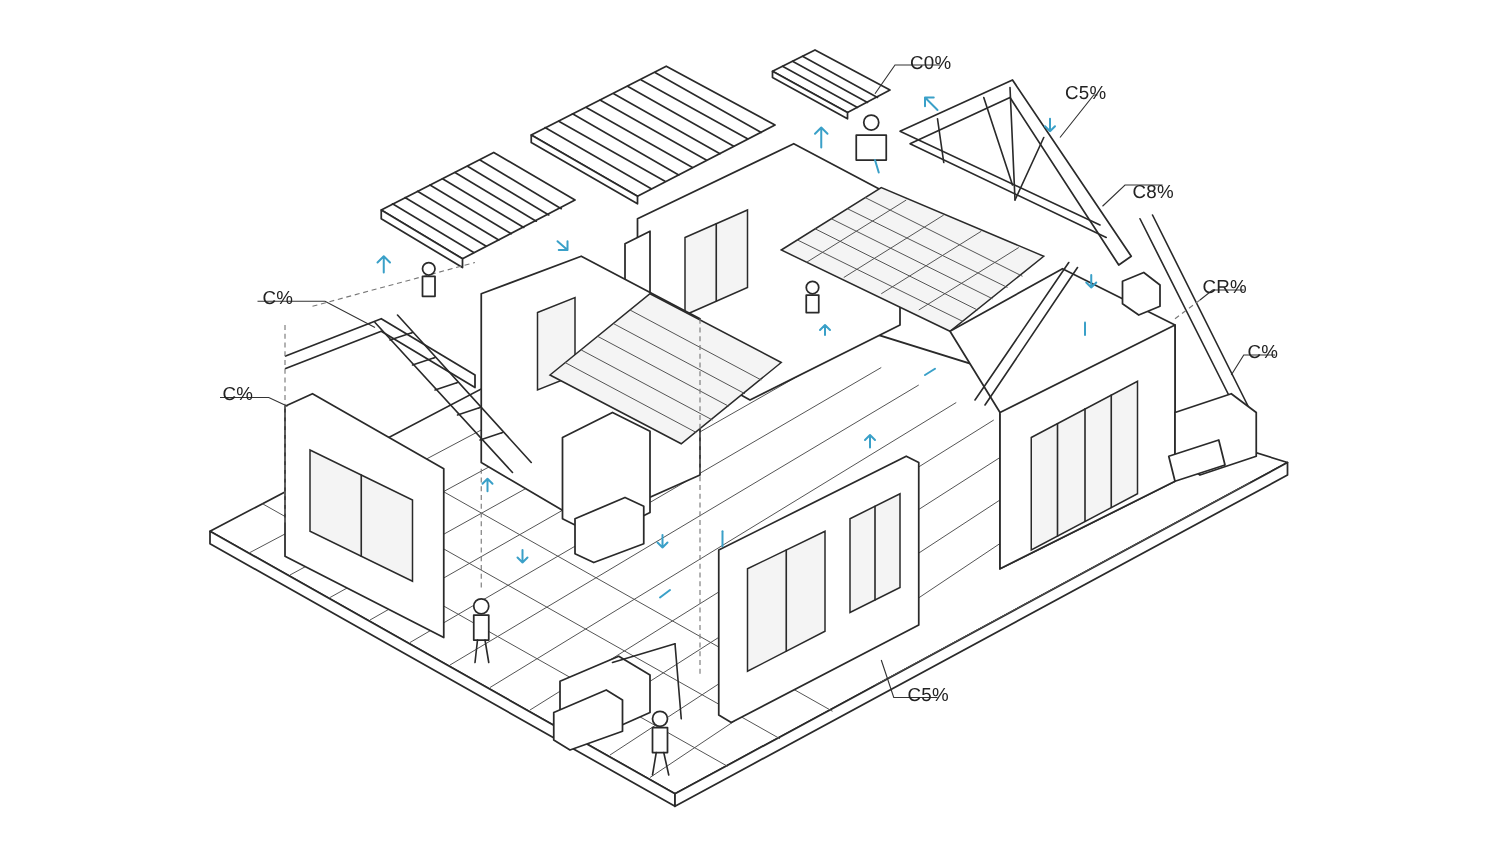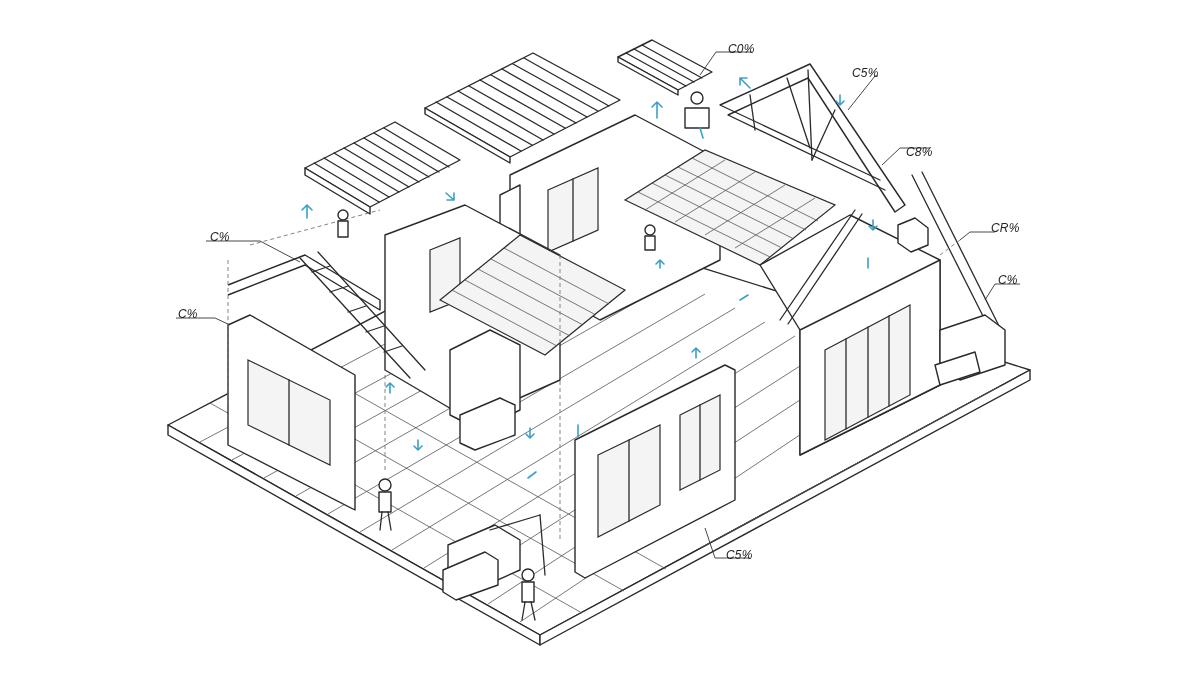--- a/index.html
+++ b/index.html
@@ -6,21 +6,21 @@
   body{width:1200px;height:675px;overflow:hidden;font-family:"Liberation Sans",sans-serif;}
   #stage{position:relative;width:1200px;height:675px;background:#ffffff;}
   svg{position:absolute;left:0;top:0;}
   .ln{stroke:#2a2a2a;stroke-width:1.3;fill:none;stroke-linejoin:round;stroke-linecap:round;}
   .lt{stroke:#555;stroke-width:0.8;fill:none;}
   .wf{fill:#ffffff;stroke:#2a2a2a;stroke-width:1.4;stroke-linejoin:round;}
   .wg{fill:#f4f4f4;stroke:#2a2a2a;stroke-width:1.2;}
   .dash{stroke:#777;stroke-width:0.9;fill:none;stroke-dasharray:4 3;}
   .arrow{stroke:#3aa0c8;stroke-width:1.6;fill:none;stroke-linecap:round;stroke-linejoin:round;}
   .callout-line{stroke:#333;stroke-width:0.9;fill:none;}
-  .callout{position:absolute;font-size:12px;color:#222;letter-spacing:0.2px;font-style:italic;}
+  .callout{position:absolute;font-size:15px;color:#222;letter-spacing:0.2px;}
 </style>
 </head>
 <body>
 
 <div id="stage">
 <svg width="1200" height="675" viewBox="0 0 1200 675">
 
   <g>
     <polygon class="wf" points="168,425 555,222 1030,370 540,635"></polygon>
     <polygon class="wf" points="168,425 540,635 540,645 168,435"></polygon>
@@ -235,16 +235,16 @@
     <polyline class="callout-line" points="985,300 995,284 1020,284"></polyline>
     <polyline class="callout-line" points="705,528 715,558 750,558"></polyline>
   </g>
 </svg>
 
 <div class="callout" style="left:728px;top:42px">C0%</div>
 <div class="callout" style="left:852px;top:66px">C5%</div>
 <div class="callout" style="left:906px;top:145px">C8%</div>
 <div class="callout" style="left:210px;top:230px">C%</div>
 <div class="callout" style="left:178px;top:307px">C%</div>
-<div class="callout" style="left:991px;top:221px">CR%</div>
+<div class="callout" style="left:962px;top:221px">CR%</div>
 <div class="callout" style="left:998px;top:273px">C%</div>
 <div class="callout" style="left:726px;top:548px">C5%</div>
 </div>
 
 </body></html>

